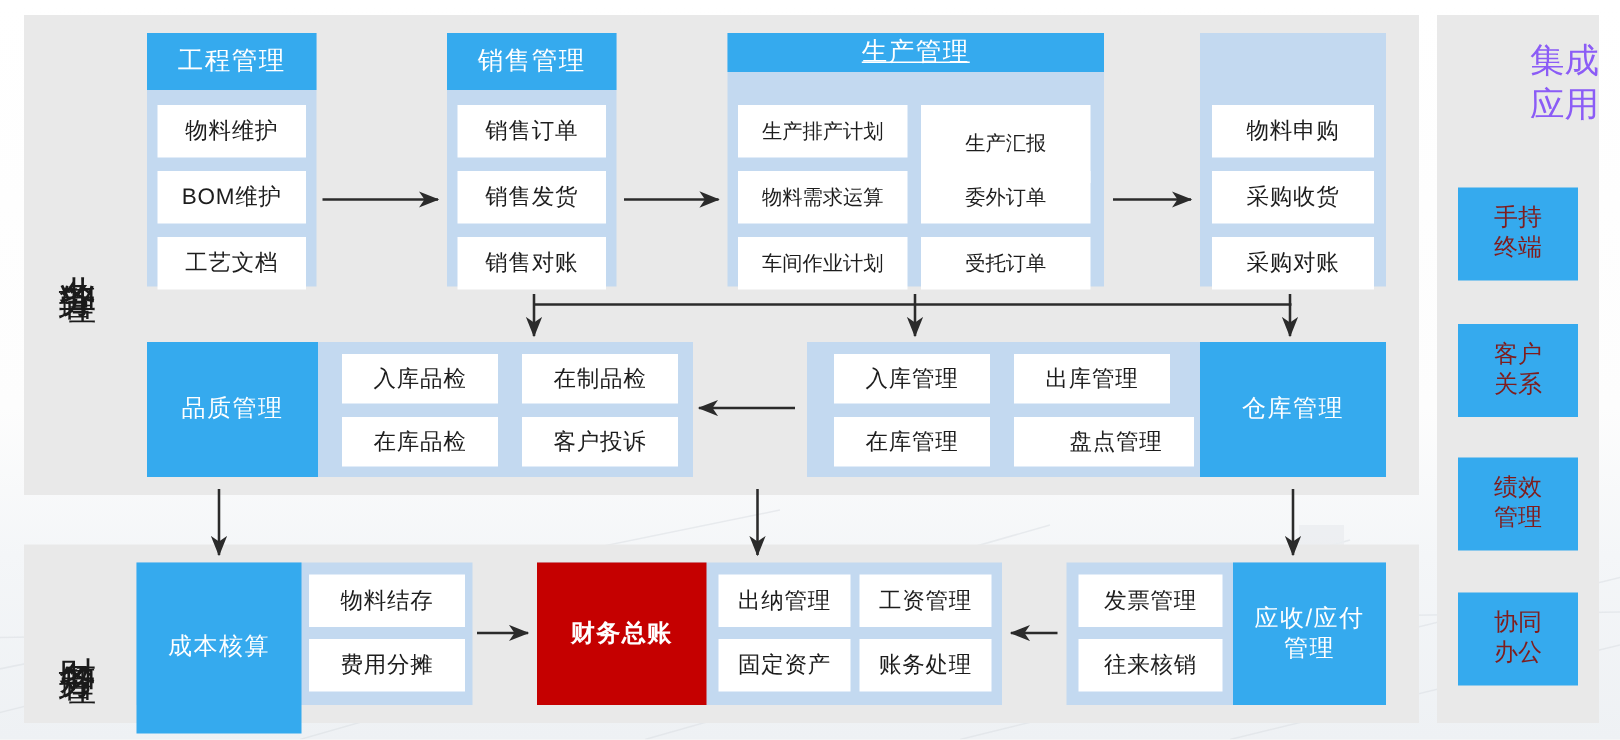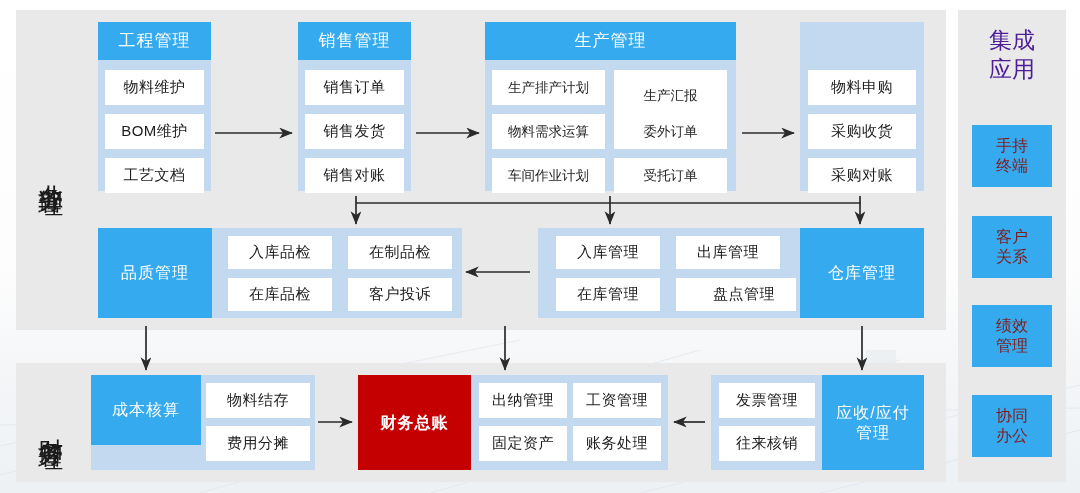--- a/index.html
+++ b/index.html
@@ -46,21 +46,21 @@
   .cell{
     position:absolute;background:#ffffff;color:#1d1d1d;
     display:flex;align-items:center;justify-content:center;
     font-size:15px;letter-spacing:.5px;white-space:nowrap;
   }
   .cell.sm{font-size:13.5px;letter-spacing:0;}
 
   
   .rail{position:absolute;background:#e9e9e9;}
   .rail-title{
-    position:absolute;text-align:center;font-size:23px;color:#4c1d95;
+    position:absolute;text-align:right;font-size:23px;color:#8b5cf6;
     line-height:1.25;font-weight:400;
   }
   .rail-btn{
     position:absolute;background:#35aaee;color:#7f1d1d;
     display:flex;align-items:center;justify-content:center;
     font-size:16px;line-height:1.25;text-align:center;
   }
 
   svg.arrows{position:absolute;left:0;top:0;width:1080px;height:493px;pointer-events:none;}
 </style>
@@ -97,21 +97,21 @@
   <div class="cell" style="left:105px;top:114px;width:99px;height:35px;">BOM维护</div>
   <div class="cell" style="left:105px;top:158px;width:99px;height:35px;">工艺文档</div>
 
   <div class="group" style="left:298px;top:22px;width:113px;height:169px;"></div>
   <div class="ghead" style="left:298px;top:22px;width:113px;height:38px;">销售管理</div>
   <div class="cell" style="left:305px;top:70px;width:99px;height:35px;">销售订单</div>
   <div class="cell" style="left:305px;top:114px;width:99px;height:35px;">销售发货</div>
   <div class="cell" style="left:305px;top:158px;width:99px;height:35px;">销售对账</div>
 
   <div class="group" style="left:485px;top:22px;width:251px;height:169px;"></div>
-  <div class="ghead" style="left:485px;top:22px;width:251px;height:38px;">生产管理</div>
+  <div class="ghead" style="left:485px;top:22px;width:251px;height:26px;text-decoration:underline;">生产管理</div>
   <div class="cell sm" style="left:492px;top:70px;width:113px;height:35px;">生产排产计划</div>
   <div class="cell sm" style="left:492px;top:114px;width:113px;height:35px;">物料需求运算</div>
   <div class="cell sm" style="left:492px;top:158px;width:113px;height:35px;">车间作业计划</div>
   <div class="cell sm" style="left:614px;top:70px;width:113px;height:52px;">生产汇报</div>
   <div class="cell sm" style="left:614px;top:114px;width:113px;height:35px;">委外订单</div>
   <div class="cell sm" style="left:614px;top:158px;width:113px;height:35px;">受托订单</div>
 
   <div class="group" style="left:800px;top:22px;width:124px;height:169px;"></div>
   <div class="cell" style="left:808px;top:70px;width:108px;height:35px;">物料申购</div>
   <div class="cell" style="left:808px;top:114px;width:108px;height:35px;">采购收货</div>
@@ -128,21 +128,21 @@
   <div class="gside" style="left:800px;top:228px;width:124px;height:90px;">仓库管理</div>
   <div class="cell" style="left:556px;top:236px;width:104px;height:33px;">入库管理</div>
   <div class="cell" style="left:556px;top:278px;width:104px;height:33px;">在库管理</div>
   <div class="cell" style="left:676px;top:236px;width:104px;height:33px;">出库管理</div>
   <div class="cell" style="left:676px;top:278px;width:104px;height:33px;padding-left:16px;">盘点管理</div>
 
   <div class="panel" style="left:16px;top:363px;width:930px;height:119px;"></div>
   <div class="vlabel" style="left:34px;top:368px;width:34px;height:112px;">财务管理</div>
 
   <div class="group" style="left:91px;top:375px;width:224px;height:95px;"></div>
-  <div class="gside" style="left:91px;top:375px;width:110px;height:70px;">成本核算</div>
+  <div class="gside" style="left:91px;top:375px;width:110px;height:114px;">成本核算</div>
   <div class="cell" style="left:206px;top:383px;width:104px;height:35px;">物料结存</div>
   <div class="cell" style="left:206px;top:426px;width:104px;height:35px;">费用分摊</div>
 
   <div class="group" style="left:358px;top:375px;width:310px;height:95px;"></div>
   <div class="gside red" style="left:358px;top:375px;width:113px;height:95px;">财务总账</div>
   <div class="cell" style="left:479px;top:383px;width:88px;height:35px;">出纳管理</div>
   <div class="cell" style="left:479px;top:426px;width:88px;height:35px;">固定资产</div>
   <div class="cell" style="left:573px;top:383px;width:88px;height:35px;">工资管理</div>
   <div class="cell" style="left:573px;top:426px;width:88px;height:35px;">账务处理</div>
 

